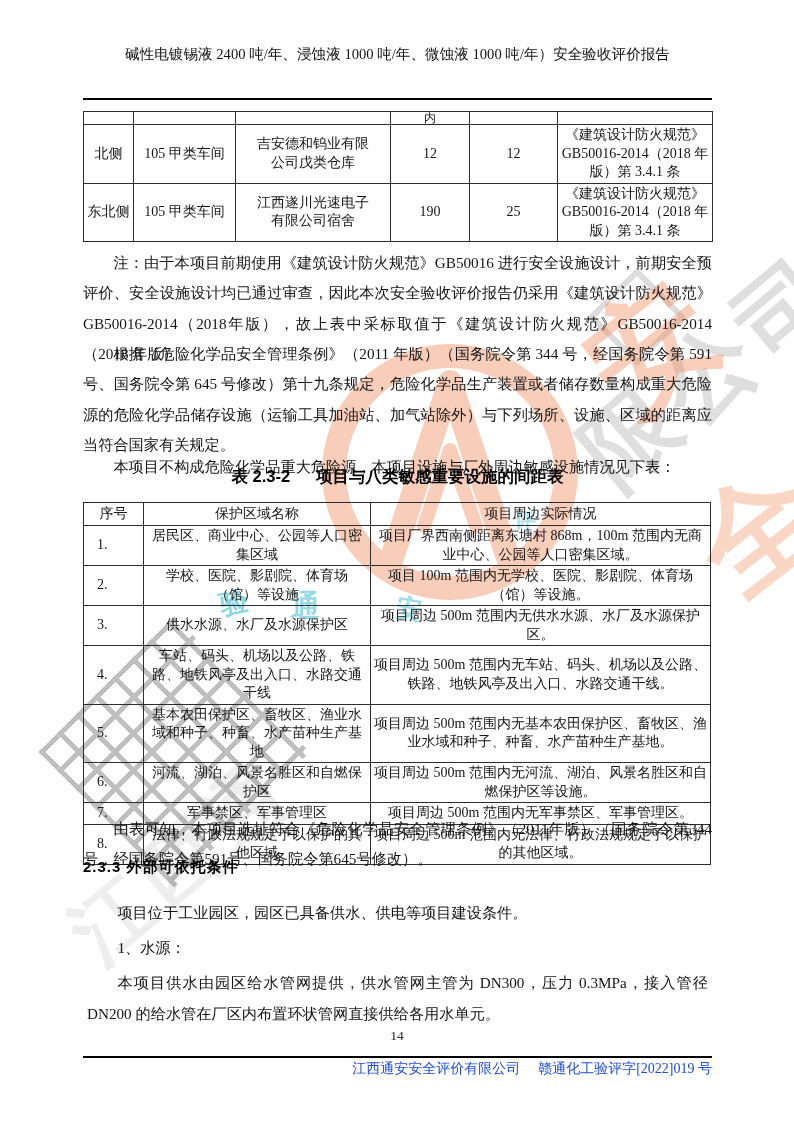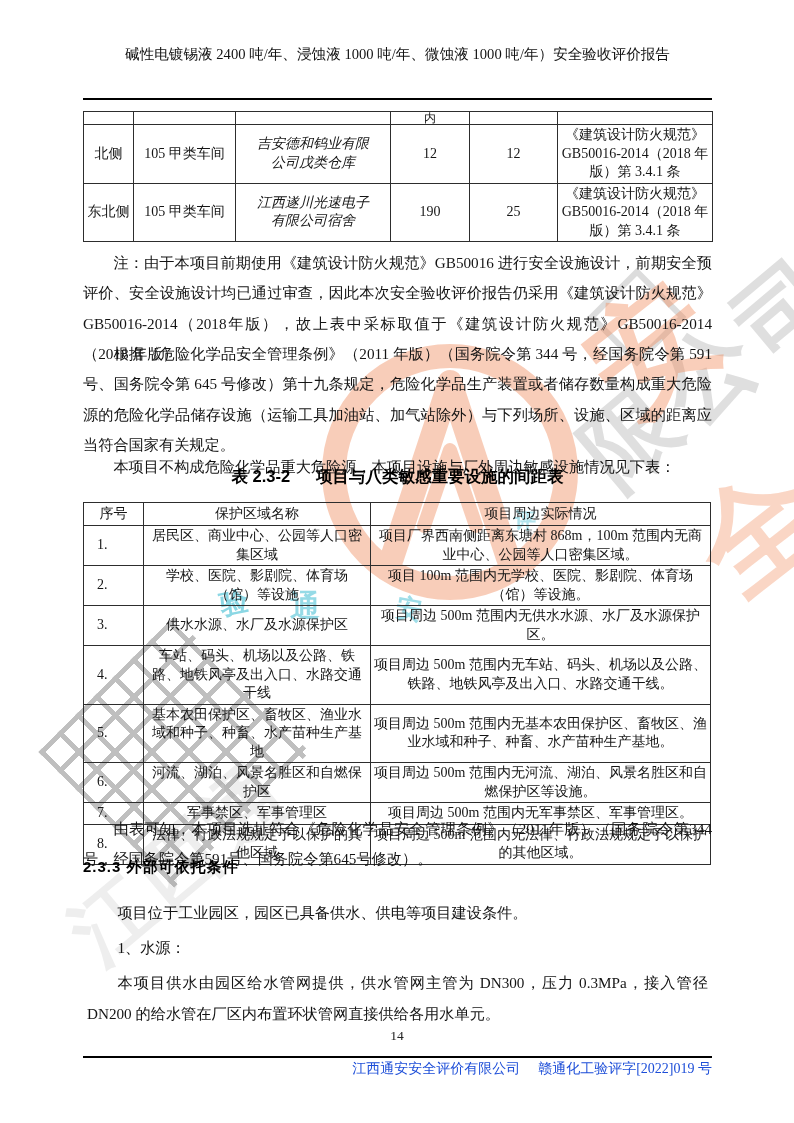--- a/index.html
+++ b/index.html
@@ -12,21 +12,21 @@
     font-size:14.6px;line-height:24px;color:#111;z-index:2;}
   .header-rule{position:absolute;top:98px;left:83px;width:629px;border-top:2px solid #000;z-index:2;}
   
   table{border-collapse:collapse;table-layout:fixed;z-index:2;position:absolute;background:transparent;}
   td,th{border:1px solid #2d2d2d;font-weight:normal;text-align:center;vertical-align:middle;
     padding:1px 2px;font-size:14px;line-height:18.5px;color:#151515;word-break:break-word;}
   .tbl-boundary{top:111px;left:83px;width:629px;}
   .tbl-boundary .stub-row td{height:12px;font-size:12px;line-height:12px;padding:0;}
   .tbl-boundary .r1 td{height:53px;}
   .tbl-boundary .r2 td{height:54px;}
-  .cell-inner{display:inline-block;max-width:112px;font-style:italic;}
+  .cell-inner{display:inline-block;max-width:112px;}
   
   .para{position:absolute;left:83px;width:629px;font-size:15.2px;line-height:30.2px;
     text-align:justify;text-indent:2em;z-index:2;color:#141414;}
   .p-note{top:233px;}
   .p-reg{top:324px;}
   .p-lead{top:437px;}
   .p-conclusion{top:799px;}
   .tbl-caption{position:absolute;top:466px;left:83px;width:629px;text-align:center;
     font-family:"Liberation Sans","DejaVu Sans",sans-serif;font-weight:bold;font-size:16.5px;
     color:#000;z-index:2;}

